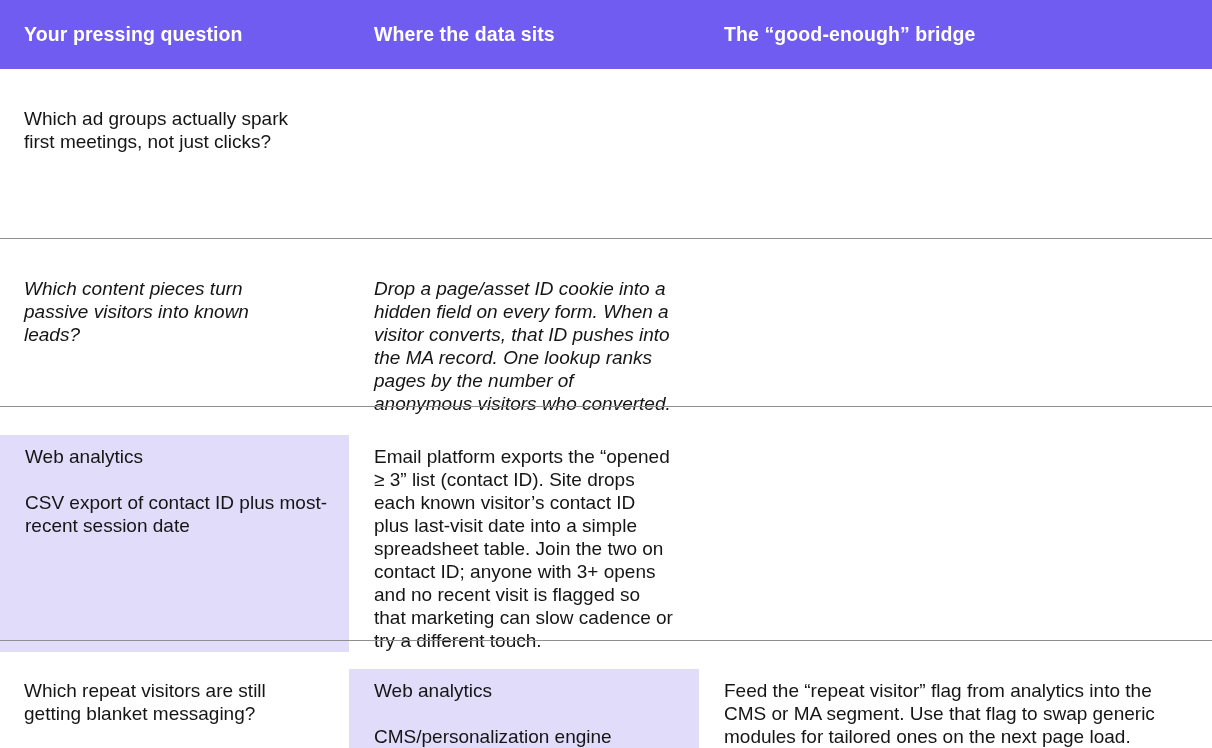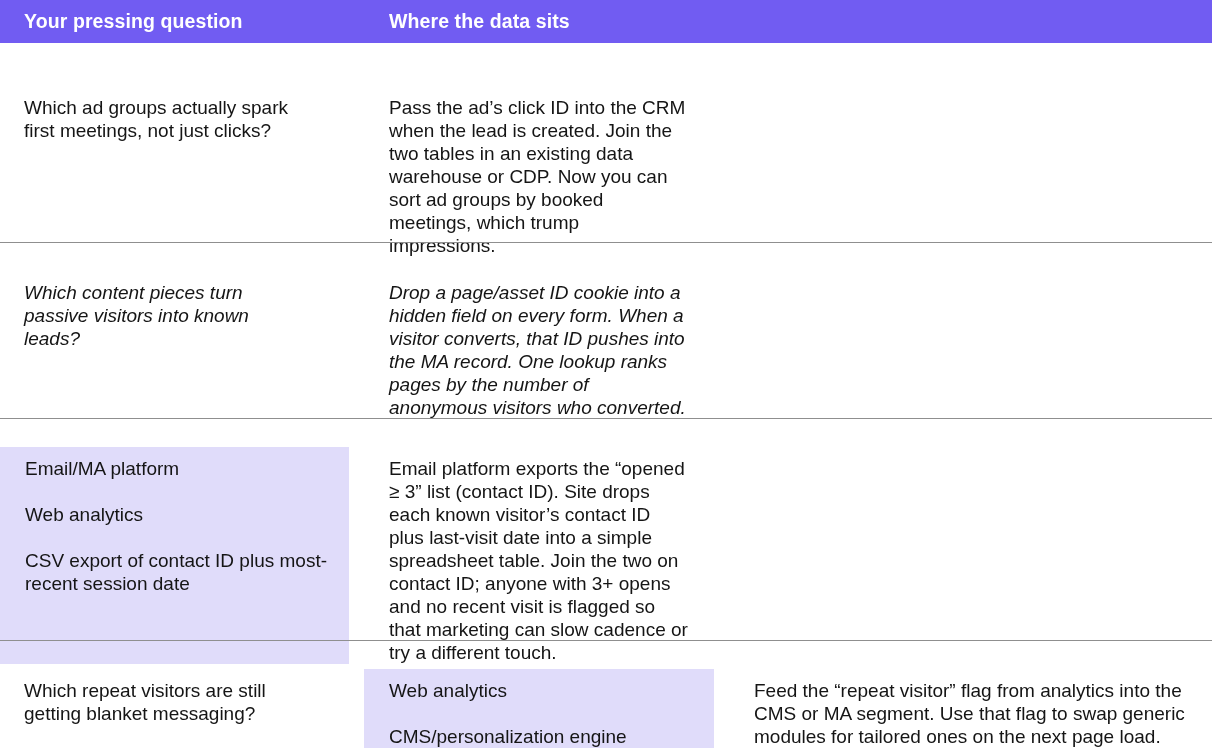--- a/index.html
+++ b/index.html
@@ -2,21 +2,21 @@
 <html style="--header-bg: #715CF2; --header-text: #FFFFFF; --accent-col-bg: #E0DCFA; --divider: #8F8F8F; --body-text: #151515;"><head>
 <meta charset="utf-8">
 <style>
   :root {
     --header-bg: #715CF2;
     --header-text: #FFFFFF;
     --accent-col-bg: #E0DCFA;
     --divider: #8F8F8F;
     --body-text: #151515;
   }
-  * { box-sizing: border-box; gap: 15px; }
+  * { box-sizing: border-box; }
   html, body { margin: 0; padding: 0; }
   body {
     width: 1212px;
     height: 748px;
     background: #FFFFFF;
     font-family: "Liberation Sans", "DejaVu Sans", sans-serif;
     color: var(--body-text);
     overflow: hidden;
   }
   .table {
@@ -62,39 +62,36 @@
   .bridge-text { margin: 0; }
 </style>
 </head>
 <body>
 
 <div class="table">
 
   <div class="hrow">
     <div class="hcell c1">Your pressing question</div>
     <div class="hcell c2">Where the data sits</div>
+    <div class="hcell c3">The “good-enough” bridge</div>
   </div>
 
   <div class="row row-1">
     <div class="cell c1">Which ad groups actually spark first meetings, not just clicks?</div>
-    <div class="cell c3">
-      <p class="bridge-text">Pass the ad’s click ID into the CRM when the lead is created. Join the two tables in an existing data warehouse or CDP. Now you can sort ad groups by booked meetings, which trump impressions.</p>
-    </div>
   </div>
 
   <div class="row row-2">
     <div class="cell c1">Which content pieces turn passive visitors into known leads?</div>
     <div class="cell c3">
       <p class="bridge-text">Drop a page/asset ID cookie into a hidden field on every form. When a visitor converts, that ID pushes into the MA record. One lookup ranks pages by the number of anonymous visitors who converted.</p>
     </div>
   </div>
 
   <div class="row row-3">
     <div class="cell c2 sources-bg">
-      <p class="source">Email/MA platform</p>
       <p class="source">Web analytics</p>
       <p class="source">CSV export of contact ID plus most-recent session date</p>
     </div>
     <div class="cell c3">
       <p class="bridge-text">Email platform exports the “opened ≥ 3” list (contact ID). Site drops each known visitor’s contact ID plus last-visit date into a simple spreadsheet table. Join the two on contact ID; anyone with 3+ opens and no recent visit is flagged so that marketing can slow cadence or try a different touch.</p>
     </div>
   </div>
 
   <div class="row row-4">
     <div class="cell c1">Which repeat visitors are still getting blanket messaging?</div>

